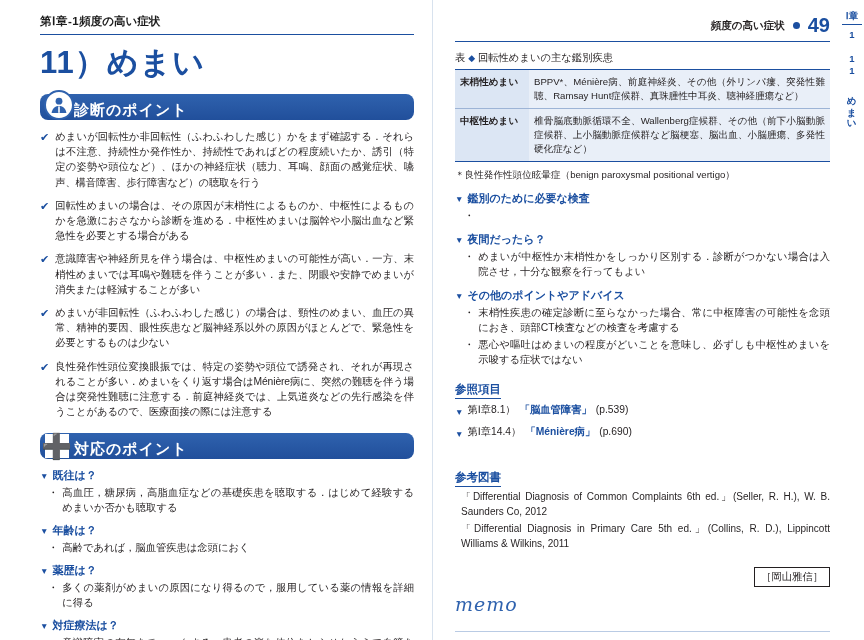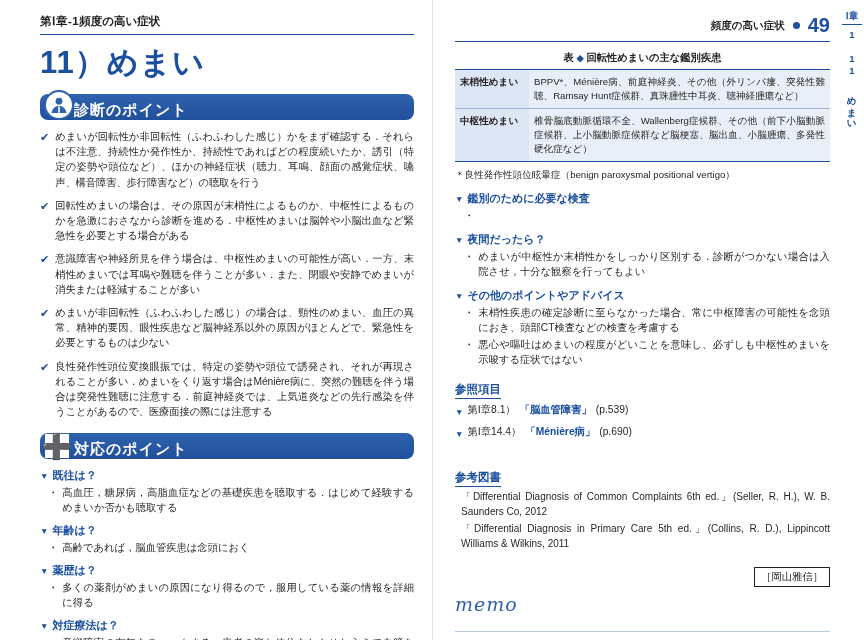--- a/index.html
+++ b/index.html
@@ -163,23 +163,22 @@
     width: 7px; height: 7px; border-radius: 50%;
     background: #1b4fa0; display: inline-block;
   }
   .rh-page {
     font-size: 20px;
     font-weight: bold;
     color: #1b4fa0;
   }
   .table-caption {
     margin-top: 9px;
-    text-align: center;
     font-size: 10.3px;
-    font-weight: bold;
+    font-weight: normal;
   }
   .table-caption .dia { color: #1b4fa0; font-size: 9px; }
   table.dx {
     margin-top: 4px;
     width: 100%;
     border-collapse: collapse;
     background: #e9eff8;
   }
   table.dx td {
     border-top: 1.3px solid #1b4fa0;

